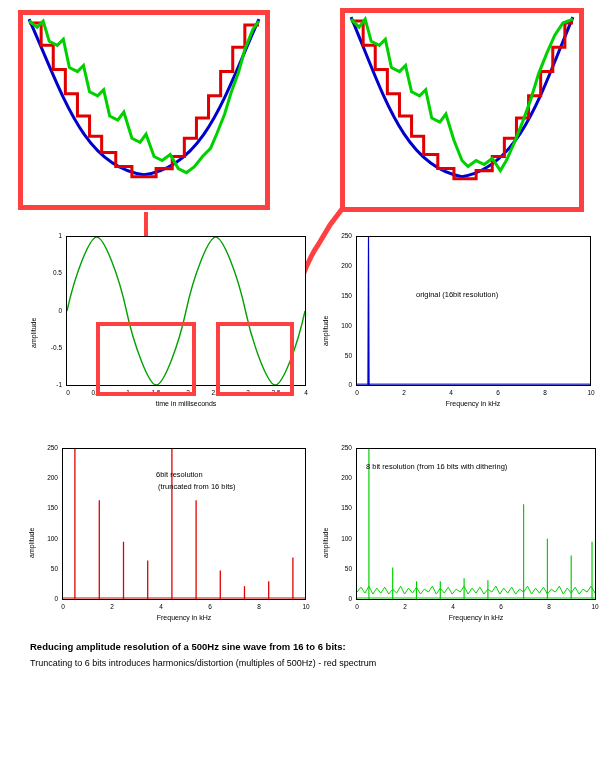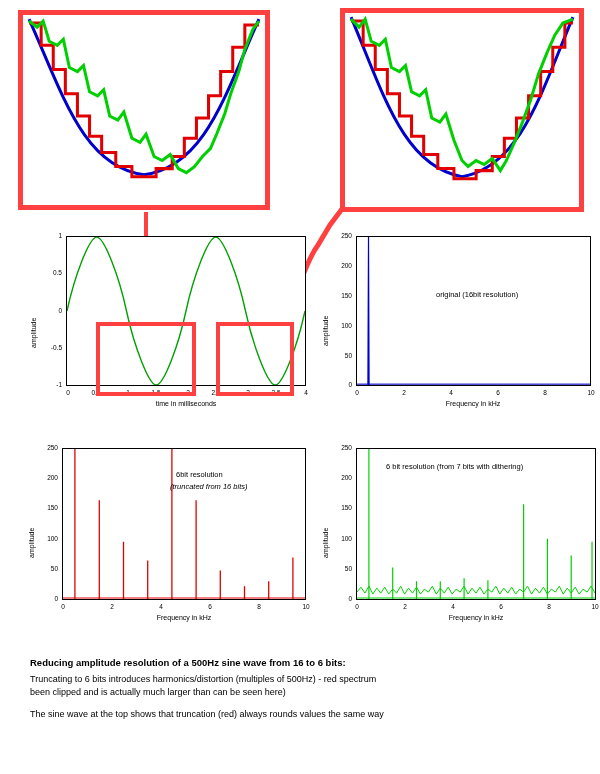--- a/index.html
+++ b/index.html
@@ -48,26 +48,26 @@
     white-space:nowrap;
   }
   .xlabel{
     position:absolute;
     font-size:7px;
     text-align:center;
     white-space:nowrap;
   }
   .tick{position:absolute;font-size:6.5px;white-space:nowrap;}
   .ytick{text-align:right;}
-  .annot{position:absolute;font-size:7.5px;white-space:pre;line-height:1.25;margin-left:20px;}
+  .annot{position:absolute;font-size:7.5px;white-space:pre;line-height:1.25;}
 
   
   .caption{
     position:absolute;
-    left:30px;top:656px;width:545px;
+    left:30px;top:640px;width:545px;
     font-size:9px;
     line-height:1.42;
   }
   .caption .hdr{font-weight:bold;font-size:9.5px;display:block;margin-bottom:4px;}
   .caption .ln{display:block;}
   .caption .gap{display:block;height:9px;}
 </style>
 </head>
 <body>
 
@@ -176,21 +176,21 @@
   <div class="tick ytick" style="left:14px;top:155px;width:24px;">0</div>
   <div class="ylabel" style="left:8px;top:118px;">amplitude</div>
   <div class="tick" style="left:38px;top:163px;width:10px;text-align:center;">0</div>
   <div class="tick" style="left:87px;top:163px;width:10px;text-align:center;">2</div>
   <div class="tick" style="left:136px;top:163px;width:10px;text-align:center;">4</div>
   <div class="tick" style="left:185px;top:163px;width:10px;text-align:center;">6</div>
   <div class="tick" style="left:234px;top:163px;width:10px;text-align:center;">8</div>
   <div class="tick" style="left:279px;top:163px;width:14px;text-align:center;">10</div>
   <div class="xlabel" style="left:108px;top:174px;width:112px;">Frequency in kHz</div>
   <div class="annot" style="left:136px;top:30px;">6bit resolution</div>
-  <div class="annot" style="left:130px;top:42px;font-style:italic;">(truncated from 16 bits)</div>
+  <div class="annot" style="left:138px;top:42px;">(truncated from 16 bits)</div>
 </div>
 
 <div class="plot" style="left:316px;top:440px;width:280px;height:195px;">
   <div class="plotframe" style="left:40px;top:8px;width:240px;height:152px;">
     <svg viewBox="0 0 240 152" preserveAspectRatio="none" style="width:100%;height:100%;display:block;">
       <g stroke="#00d000" stroke-width="1.2" fill="none">
 
         <path d="M0 145 L4 140 L8 146 L12 139 L16 147 L20 141 L24 146 L28 140 L32 147 L36 142 L40 146 L44 139 L48 147 L52 141 L56 146 L60 140 L64 147 L68 142 L72 145 L76 139 L80 147 L84 141 L88 146 L92 140 L96 147 L100 142 L104 145 L108 139 L112 147 L116 141 L120 146 L124 140 L128 147 L132 142 L136 145 L140 139 L144 147 L148 141 L152 146 L156 140 L160 147 L164 142 L168 145 L172 139 L176 147 L180 141 L184 146 L188 140 L192 147 L196 142 L200 145 L204 139 L208 147 L212 141 L216 146 L220 140 L224 147 L228 142 L232 145 L236 139 L240 146" stroke-width="1"></path>
         <line x1="12" y1="152" x2="12" y2="0"></line>
         <line x1="36" y1="152" x2="36" y2="120"></line>
@@ -213,22 +213,20 @@
   <div class="tick ytick" style="left:12px;top:125px;width:24px;">50</div>
   <div class="tick ytick" style="left:12px;top:155px;width:24px;">0</div>
   <div class="ylabel" style="left:6px;top:118px;">amplitude</div>
   <div class="tick" style="left:36px;top:163px;width:10px;text-align:center;">0</div>
   <div class="tick" style="left:84px;top:163px;width:10px;text-align:center;">2</div>
   <div class="tick" style="left:132px;top:163px;width:10px;text-align:center;">4</div>
   <div class="tick" style="left:180px;top:163px;width:10px;text-align:center;">6</div>
   <div class="tick" style="left:228px;top:163px;width:10px;text-align:center;">8</div>
   <div class="tick" style="left:272px;top:163px;width:14px;text-align:center;">10</div>
   <div class="xlabel" style="left:104px;top:174px;width:112px;">Frequency in kHz</div>
-  <div class="annot" style="left:50px;top:22px;">6 bit resolution (from 7 bits with dithering)</div>
+  <div class="annot" style="left:50px;top:22px;">8 bit resolution (from 16 bits with dithering)</div>
 </div>
 
 <div class="caption">
   <span class="hdr">Reducing amplitude resolution of a 500Hz sine wave from 16 to 6 bits:</span>
   <span class="ln">Truncating to 6 bits introduces harmonics/distortion (multiples of 500Hz) - red spectrum</span>
-  <span class="ln">been clipped and is actually much larger than can be seen here)</span>
   <span class="gap"></span>
-  <span class="ln">The sine wave at the top shows that truncation (red) always rounds values the same way</span>
 </div>
 
 </body></html>

